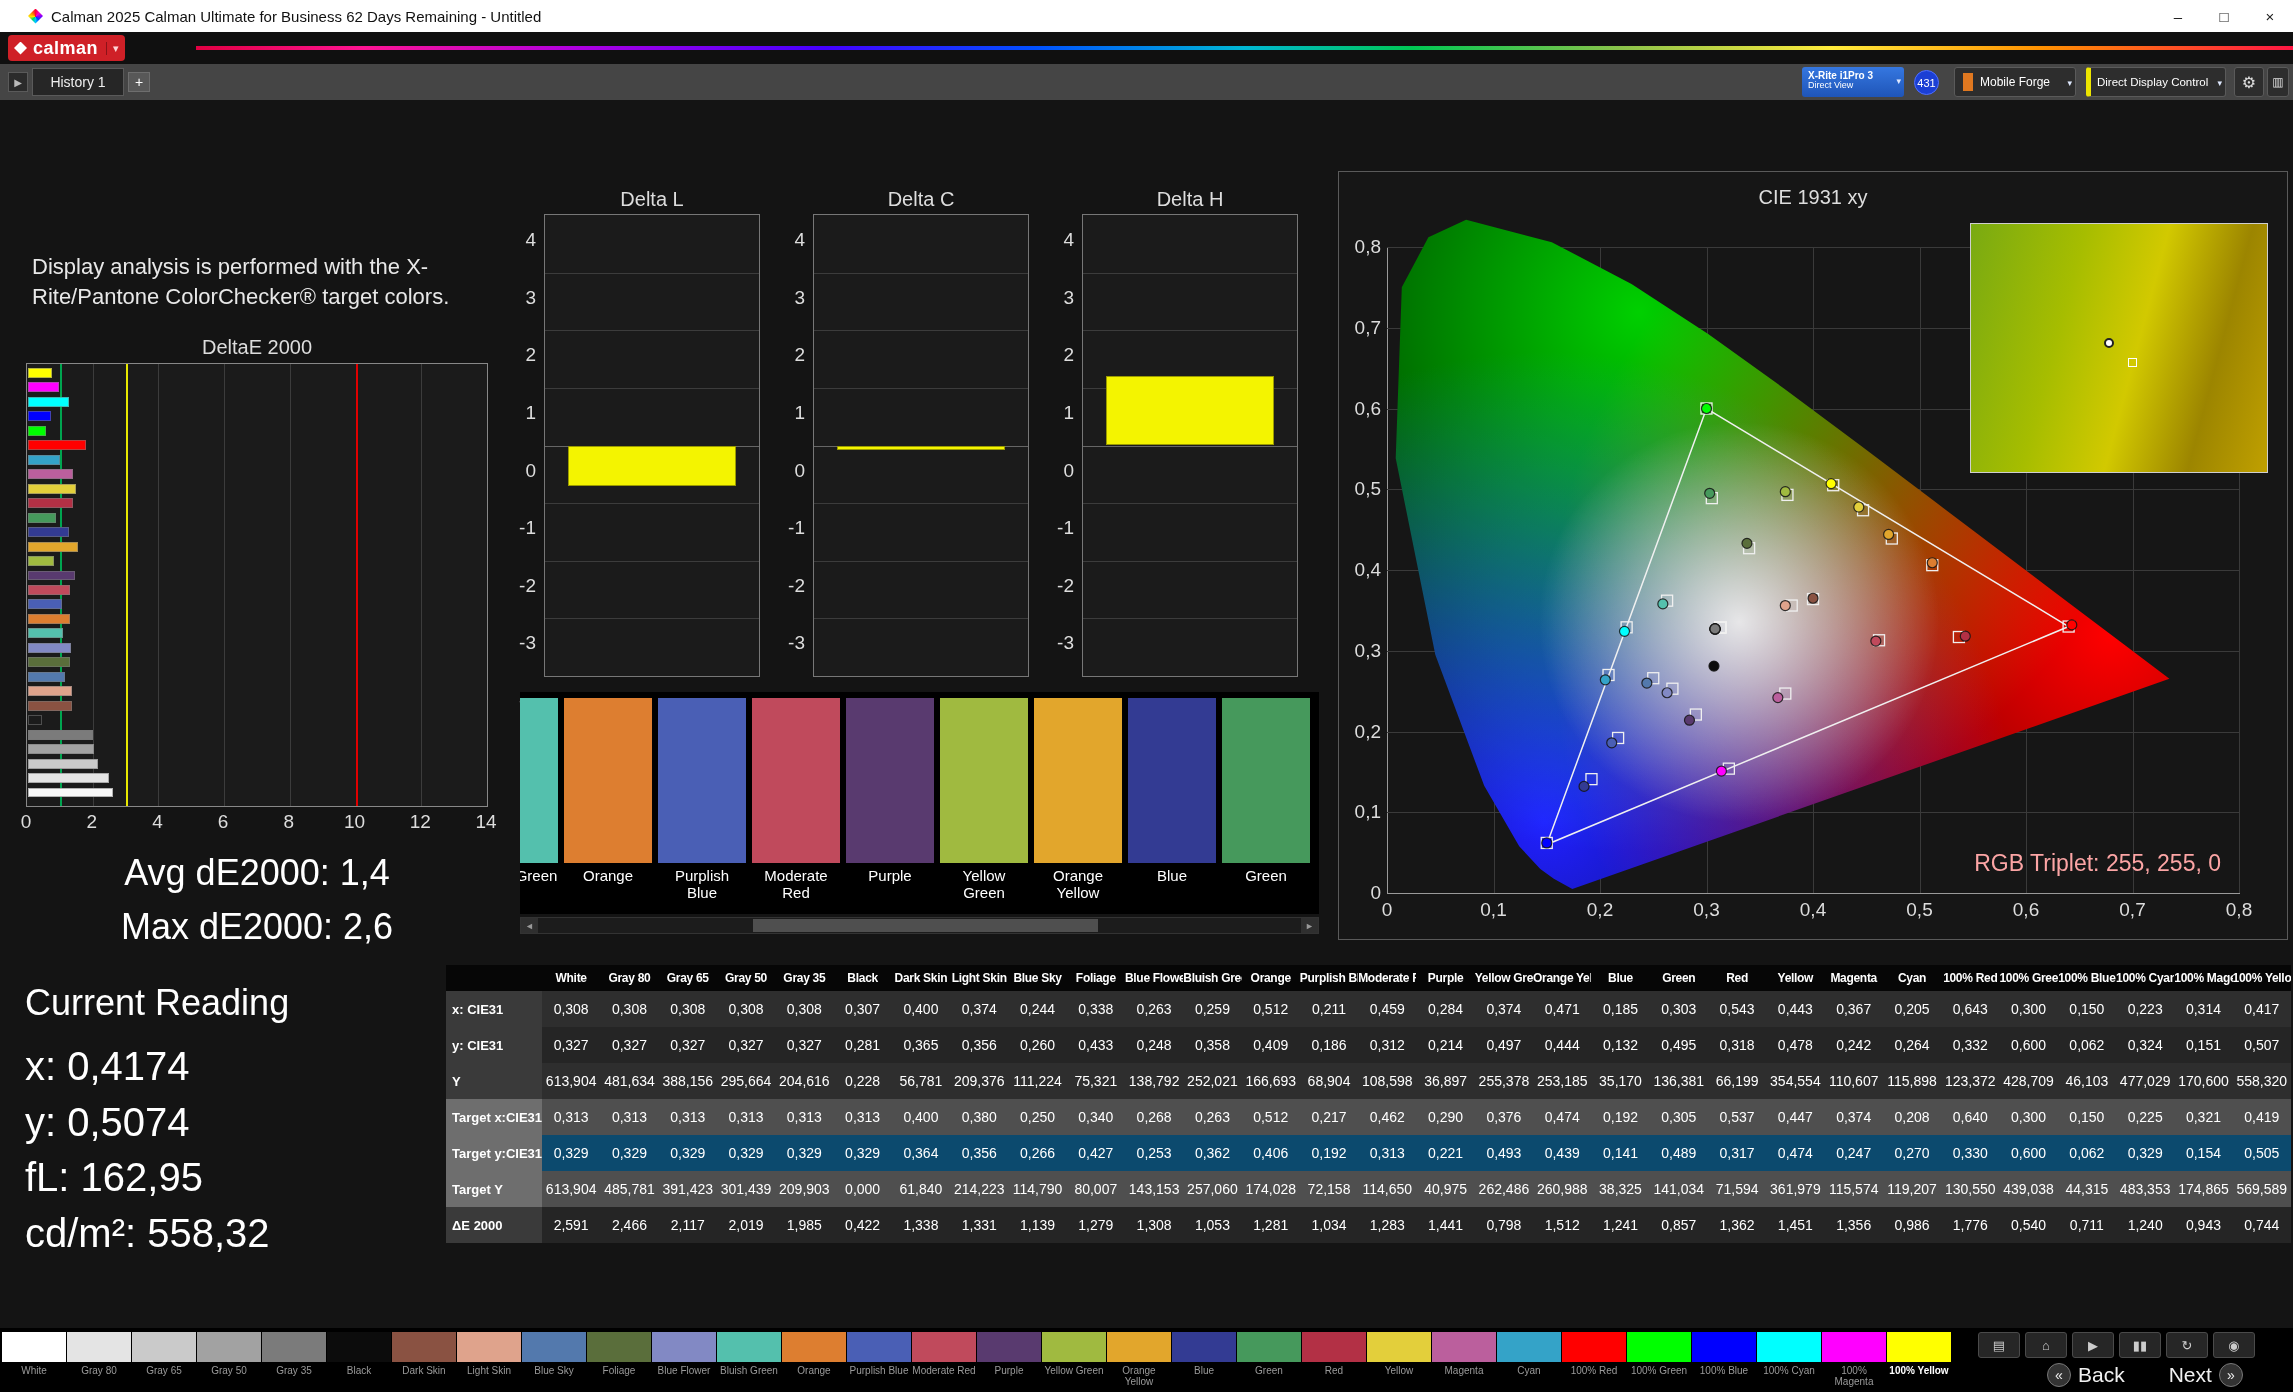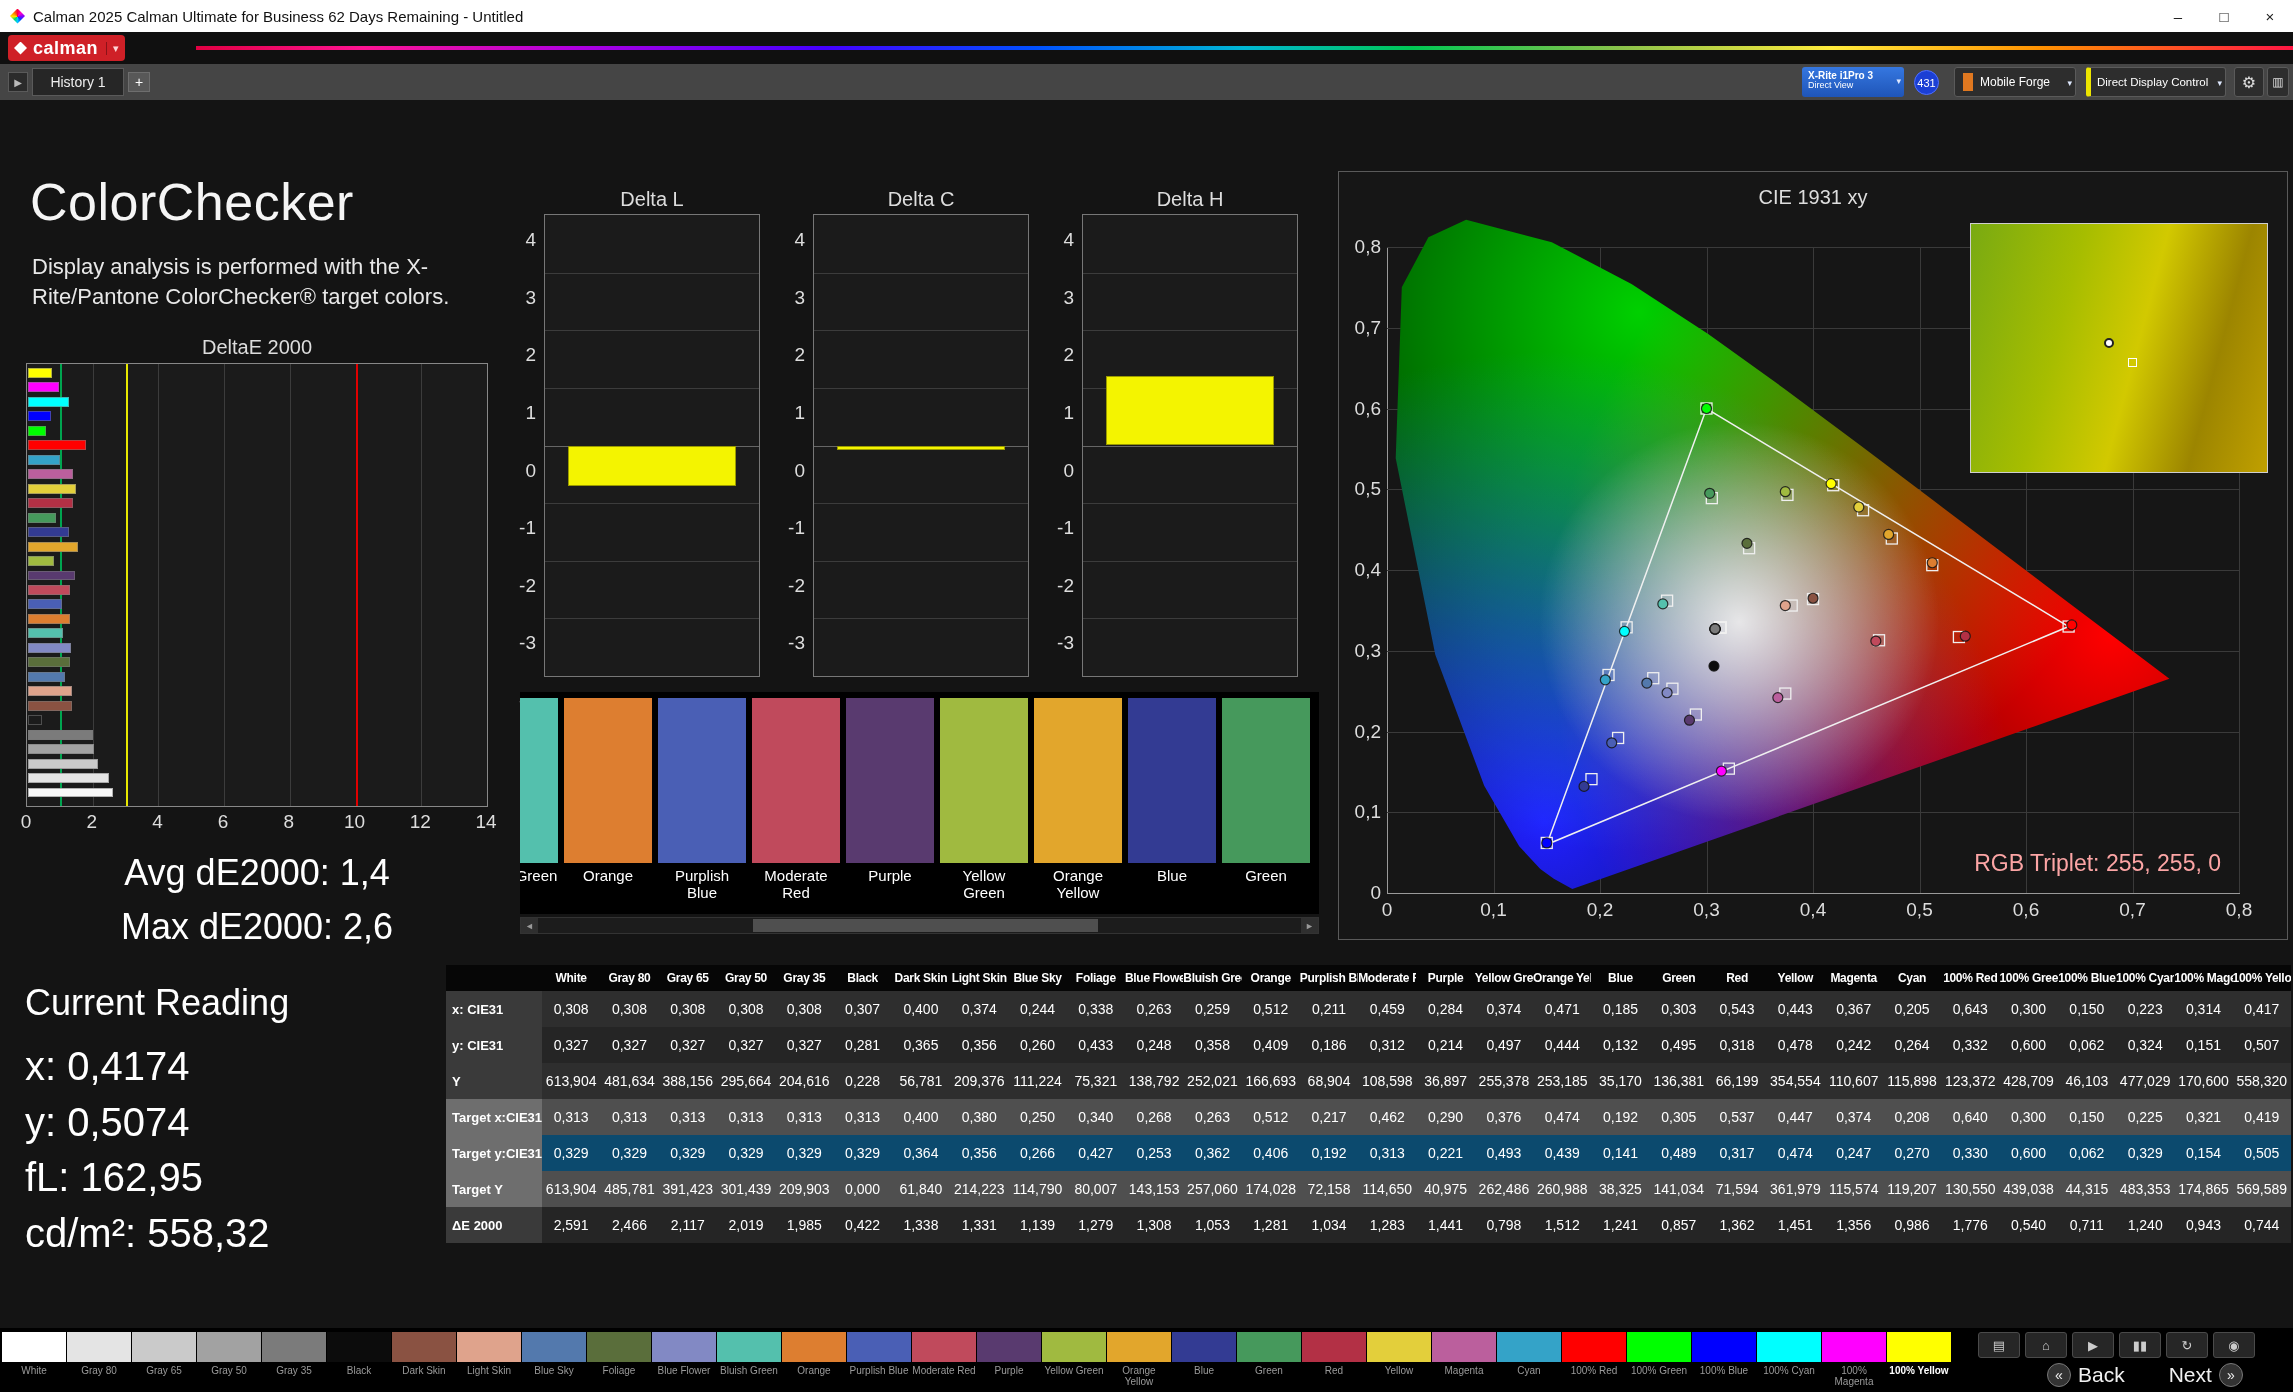--- a/index.html
+++ b/index.html
@@ -1,20 +1,20 @@
 <!DOCTYPE html>
 <html><head>
 <meta charset="utf-8">
 <style>
   *{margin:0;padding:0;box-sizing:border-box;}
   html,body{width:2293px;height:1392px;background:#141414;font-family:"Liberation Sans",sans-serif;overflow:hidden;}
   #app{position:relative;width:2293px;height:1392px;background:#141414;}
 
   
-  .titlebar{position:absolute;left:0;top:0;width:2293px;height:32px;background:#ffffff;display:flex;align-items:center;padding-left:10px;z-index:10;}
+  .titlebar{position:absolute;left:0;top:0;width:2293px;height:32px;background:#ffffff;display:flex;align-items:center;padding-left:28px;z-index:10;}
   .app-icon{width:15px;height:15px;margin-right:8px;background:conic-gradient(#ff0040,#ff00c8,#8000ff,#0040ff,#00c8ff,#00e060,#ffe000,#ff8000,#ff0040);clip-path:polygon(50% 0,100% 50%,50% 100%,0 50%);}
   .win-title{font-size:15px;color:#111;}
   .win-btns{position:absolute;right:0;top:0;height:32px;display:flex;}
   .win-btn{width:46px;height:32px;display:flex;align-items:center;justify-content:center;font-size:15px;color:#222;cursor:default;}
 
   
   .brandbar{position:absolute;left:0;top:32px;width:2293px;height:32px;background:#101010;z-index:10;}
   .logo{position:absolute;left:8px;top:3px;height:26px;background:#cf2027;border-radius:4px;display:flex;align-items:center;padding:0 6px;color:#fff;}
   .logo-diamond{width:13px;height:13px;background:#fff;clip-path:polygon(50% 0,100% 50%,50% 100%,0 50%);margin-right:6px;}
   .logo-text{font-size:18px;font-weight:bold;letter-spacing:.5px;}
@@ -157,21 +157,20 @@
       <span class="w-caret">▾</span>
     </div>
     <div class="meter-display">
       <span>Direct Display Control</span>
       <span class="w-caret">▾</span>
     </div>
     <div class="gear-btn">⚙</div>
     <div class="grid-btn">▥</div>
   </div>
 
-  <div class="heading">ColorChecker</div>
   <div class="descr">Display analysis is performed with the X-Rite/Pantone ColorChecker® target colors.</div>
   <div class="avg-line">Avg dE2000: 1,4</div>
   <div class="max-line">Max dE2000: 2,6</div>
   <div class="cr-title">Current Reading</div>
   <div class="cr-val" style="top:1044px">x: 0,4174</div>
   <div class="cr-val" style="top:1100px">y: 0,5074</div>
   <div class="cr-val" style="top:1155px">fL: 162,95</div>
   <div class="cr-val" style="top:1211px">cd/m²: 558,32</div>
 
   <div class="deltae-wrap">

